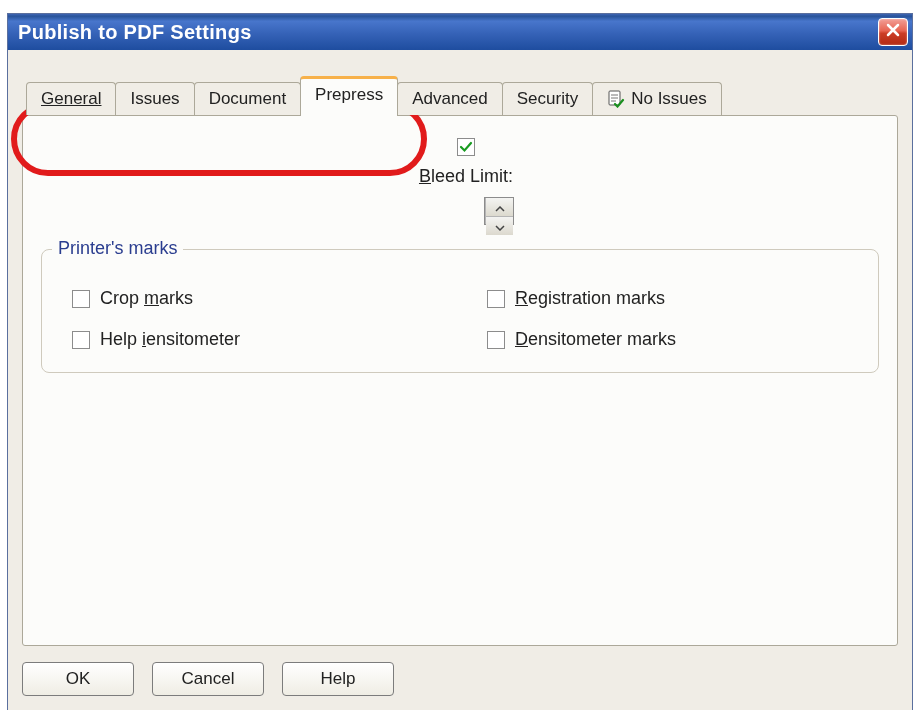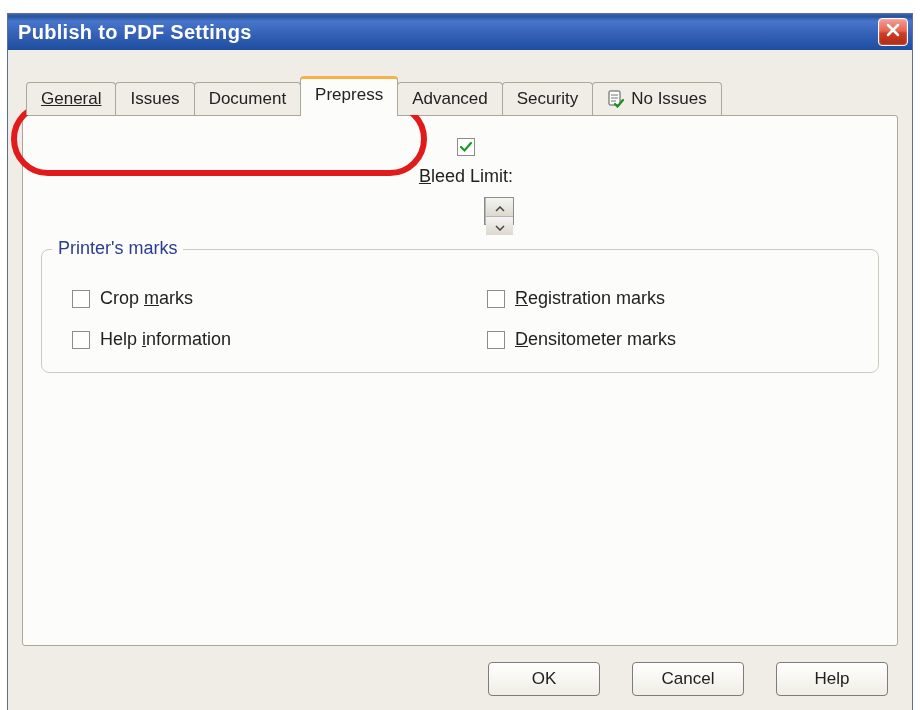--- a/index.html
+++ b/index.html
@@ -165,22 +165,22 @@
       display: grid;
       grid-template-columns: 1fr 1fr;
       row-gap: 20px;
       column-gap: 40px;
       padding-left: 14px;
       padding-top: 6px;
     }
     .check-item { display: flex; align-items: center; gap: 10px; }
     .button-row {
       display: flex;
-      justify-content: flex-end;
-      gap: 32px;
+      justify-content: flex-start;
+      gap: 18px;
       padding: 16px 10px 2px 0;
     }
     .btn {
       min-width: 112px;
       height: 34px;
       border: 1px solid #7c7c7c;
       border-radius: 4px;
       background: linear-gradient(to bottom, #ffffff, #efede4);
       font-size: 17px;
       color: #222;
@@ -278,21 +278,21 @@
             <span class="label"><span>Crop </span><span class="u">m</span><span>arks</span></span>
           </div>
 
           <div class="check-item">
             <span class="checkbox"></span>
             <span class="label"><span></span><span class="u">R</span><span>egistration marks</span></span>
           </div>
 
           <div class="check-item">
             <span class="checkbox"></span>
-            <span class="label"><span>Help </span><span class="u">i</span><span>nformation</span></span>
+            <span class="label"><span>Help </span><span class="u">i</span><span>ensitometer</span></span>
           </div>
 
           <div class="check-item">
             <span class="checkbox"></span>
             <span class="label"><span></span><span class="u">D</span><span>ensitometer marks</span></span>
           </div>
 
         </div>
       </div>
 

